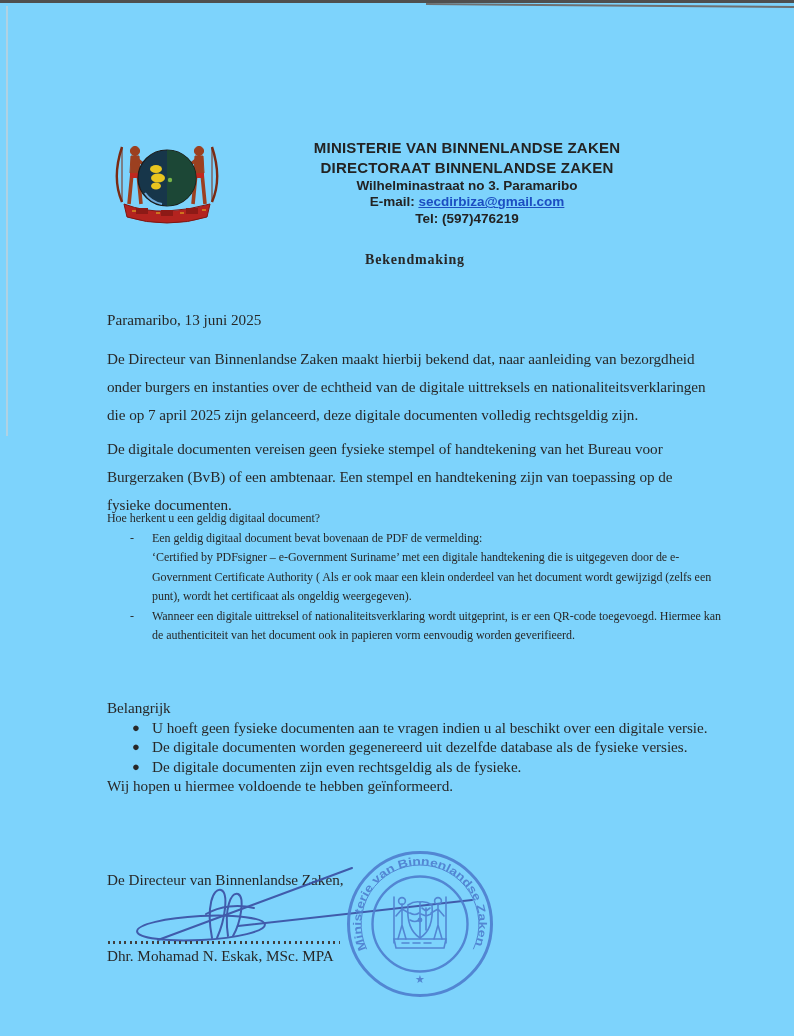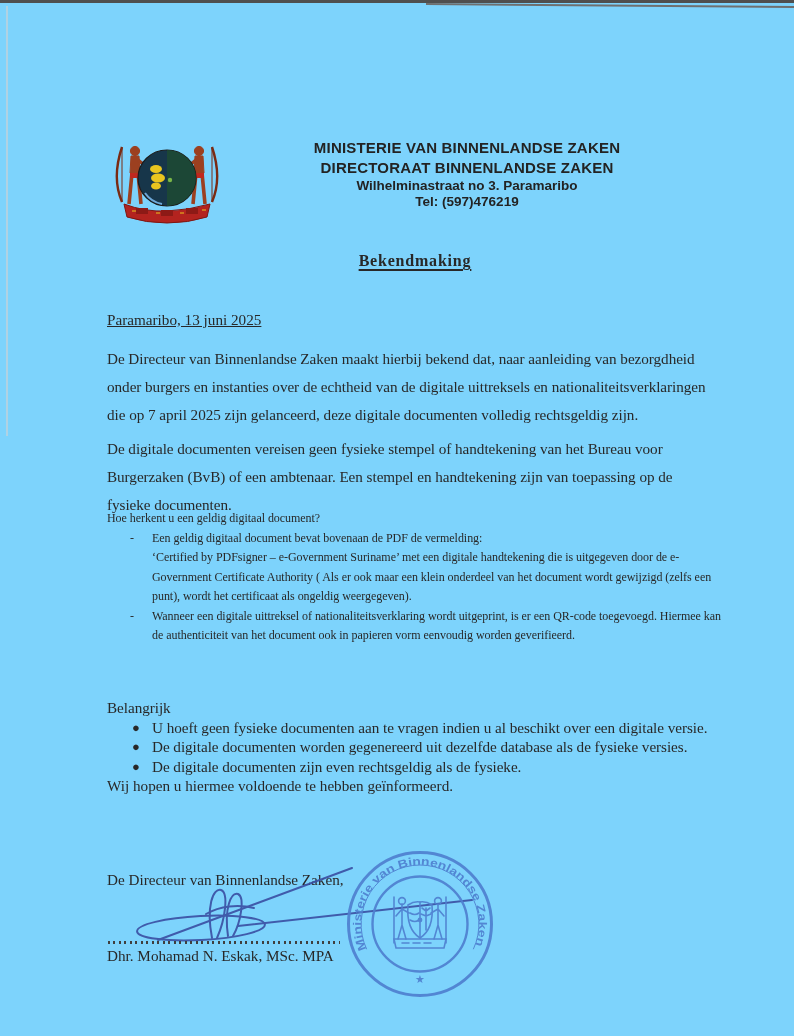--- a/index.html
+++ b/index.html
@@ -20,25 +20,25 @@
   .head-text {
     position:absolute; left:297px; top:138px; width:340px; text-align:center;
     font-family:"Liberation Sans","DejaVu Sans",sans-serif; font-weight:bold; color:#232323;
   }
   .head-text .h1 { font-size:15px;   line-height:20px;   letter-spacing:.2px; }
   .head-text .h2 { font-size:13.5px; line-height:16.4px; }
   .email-link { color:#1c4ec2; text-decoration:underline; cursor:pointer; }
 
   .title {
     position:absolute; left:107px; top:252px; width:616px; text-align:center;
-    font-size:16px; font-weight:bold; letter-spacing:.8px;
-    text-decoration:underline; text-decoration-thickness:2px; text-underline-offset:3px;
-  }
-
-  .dateline  { position:absolute; left:107px; top:311px; font-size:15.2px;text-decoration:underline; }
+    font-size:14px; font-weight:bold; letter-spacing:.8px;
+    text-decoration-thickness:2px; text-underline-offset:3px;
+  }
+
+  .dateline  { position:absolute; left:107px; top:311px; font-size:15.2px; }
 
   .para { position:absolute; left:107px; width:606px; margin:0;
           font-size:15.2px; line-height:28px; letter-spacing:-.05px; }
   .p1 { top:345px; }
   .p2 { top:435px; }
 
   .qblock   { position:absolute; left:107px; top:509px; width:620px;
               font-size:12px; line-height:19.5px; letter-spacing:-.05px; }
   .impblock { position:absolute; left:107px; top:698px; width:624px;
               font-size:15.2px; line-height:19.5px; letter-spacing:-.05px; }
@@ -102,20 +102,24 @@
     <rect x="24" y="70" width="12" height="6" fill="#8d1a16"></rect>
     <rect x="49" y="72" width="12" height="6" fill="#8d1a16"></rect>
     <rect x="74" y="70" width="12" height="6" fill="#8d1a16"></rect>
     <path d="M20,73 h4 M44,75 h4 M68,75 h4 M90,72 h4" stroke="#e9c51f" stroke-width="1"></path>
   </svg>
 
   <div class="head-text">
     <div class="h1">MINISTERIE VAN BINNENLANDSE ZAKEN</div>
     <div class="h1">DIRECTORAAT BINNENLANDSE ZAKEN</div>
     <div class="h2">Wilhelminastraat no 3. Paramaribo</div>
+    <div class="h2">
+      <span>E-mail:</span>
+      <a class="email-link">secdirbiza@gmail.com</a>
+    </div>
     <div class="h2">Tel: (597)476219</div>
   </div>
 
   <div class="title">Bekendmaking</div>
   <div class="dateline">Paramaribo, 13 juni 2025</div>
 
   <p class="para p1">De Directeur van Binnenlandse Zaken maakt hierbij bekend dat, naar aanleiding van bezorgdheid onder burgers en instanties over de echtheid van de digitale uittreksels en nationaliteitsverklaringen die op 7 april 2025 zijn gelanceerd, deze digitale documenten volledig rechtsgeldig zijn.</p>
   <p class="para p2">De digitale documenten vereisen geen fysieke stempel of handtekening van het Bureau voor Burgerzaken (BvB) of een ambtenaar. Een stempel en handtekening zijn van toepassing op de fysieke documenten.</p>
 
   <div class="qblock">

